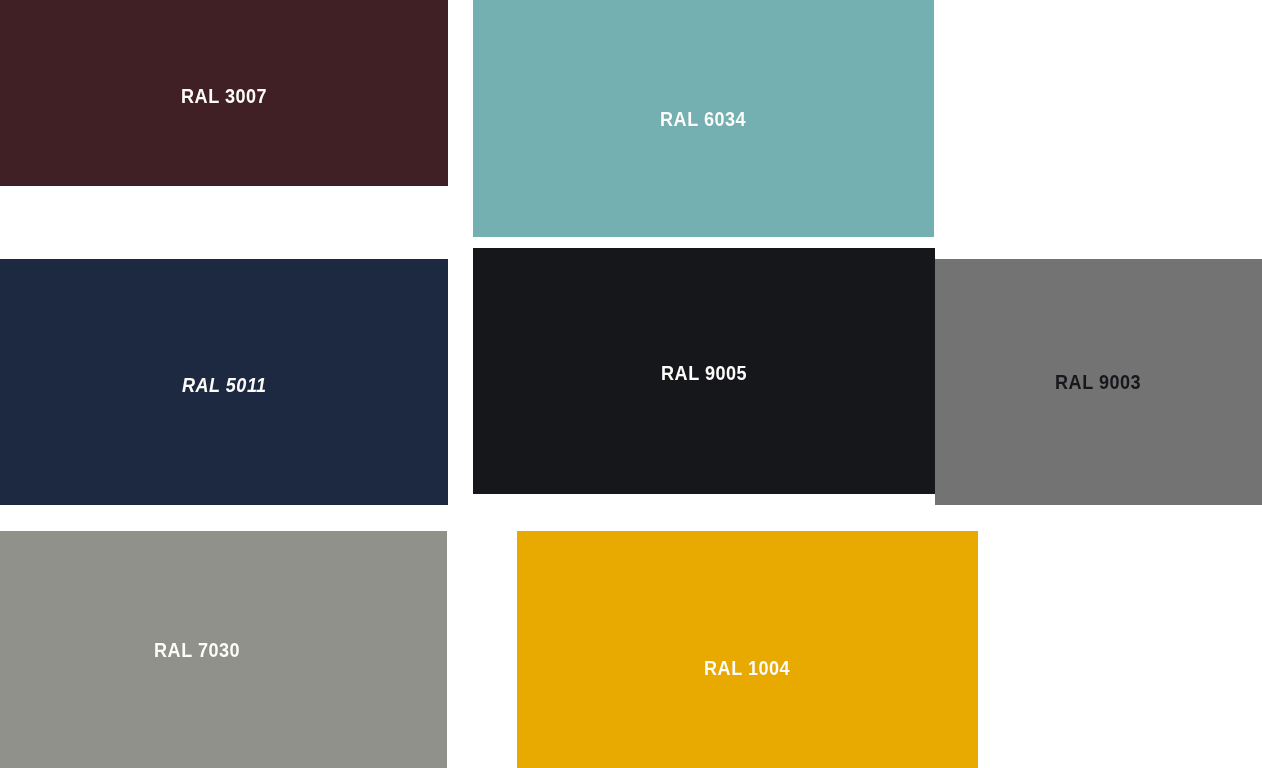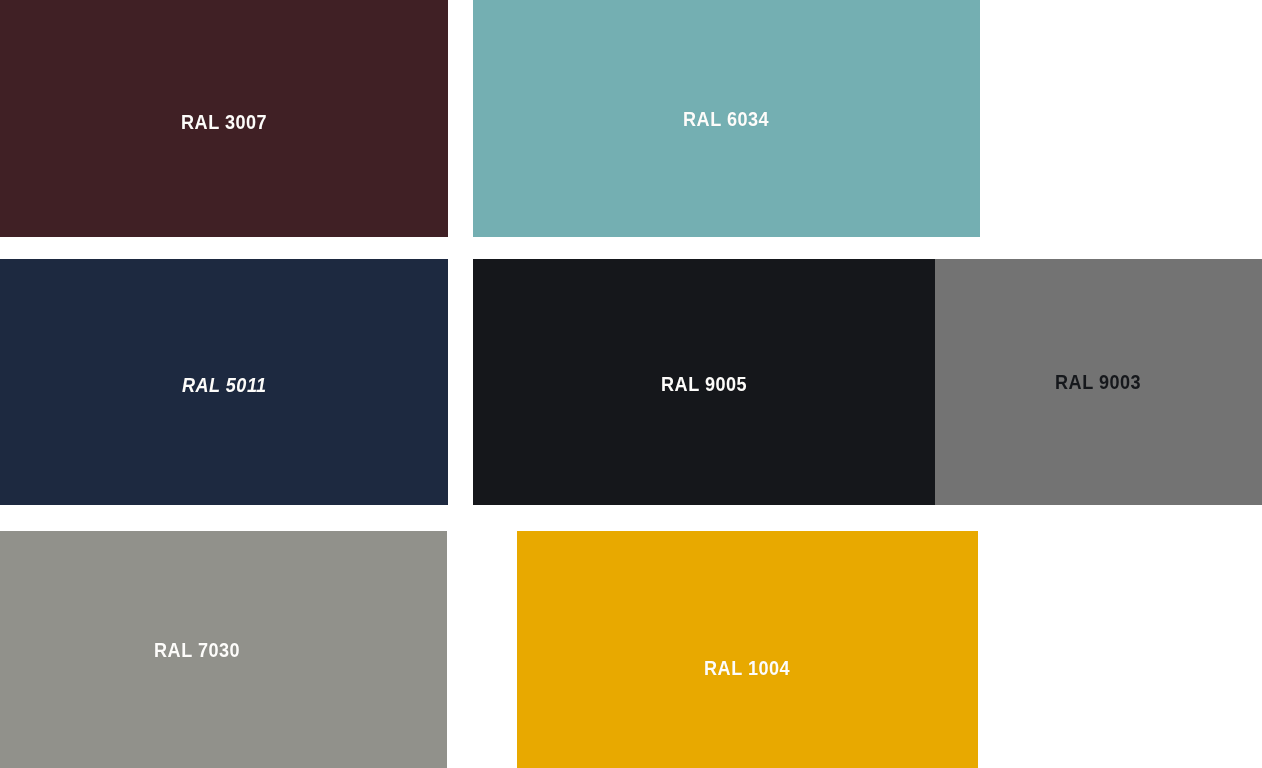--- a/index.html
+++ b/index.html
@@ -49,26 +49,26 @@
   .label-light {
     color: #fdfcfa;
     text-shadow: 0 0 1px rgba(0,0,0,0.10);
   }
 
   .label-dark {
     color: #16181c;
   }
 
   
-  #swatch-ral-3007 { left: 0px;   top: 0px;   width: 448px; height: 237px; align-items: center; }
-  #swatch-ral-6034 { left: 473px; top: 0px;   width: 507px; height: 237px; }
+  #swatch-ral-3007 { left: 0px;   top: 0px;   width: 448px; height: 186px; align-items: center; }
+  #swatch-ral-6034 { left: 473px; top: 0px;   width: 461px; height: 237px; }
 
   
   #swatch-ral-5011 { left: 0px;   top: 259px; width: 448px; height: 246px; font-style: italic; }
-  #swatch-ral-9005 { left: 473px; top: 259px; width: 462px; height: 246px; }
+  #swatch-ral-9005 { left: 473px; top: 248px; width: 462px; height: 246px; }
   #swatch-ral-9003 { left: 935px; top: 259px; width: 327px; height: 246px; }
 
   
   #swatch-ral-7030 { left: 0px;   top: 531px; width: 447px; height: 237px; }
   #swatch-ral-1004 { left: 473px; top: 531px; width: 461px; height: 268px; margin-left: 44px; }
 
   
   #swatch-ral-3007 .swatch-label { margin-top: 5px; }
   #swatch-ral-6034 .swatch-label { margin-top: 0px; }
   #swatch-ral-5011 .swatch-label { margin-top: 5px; }

